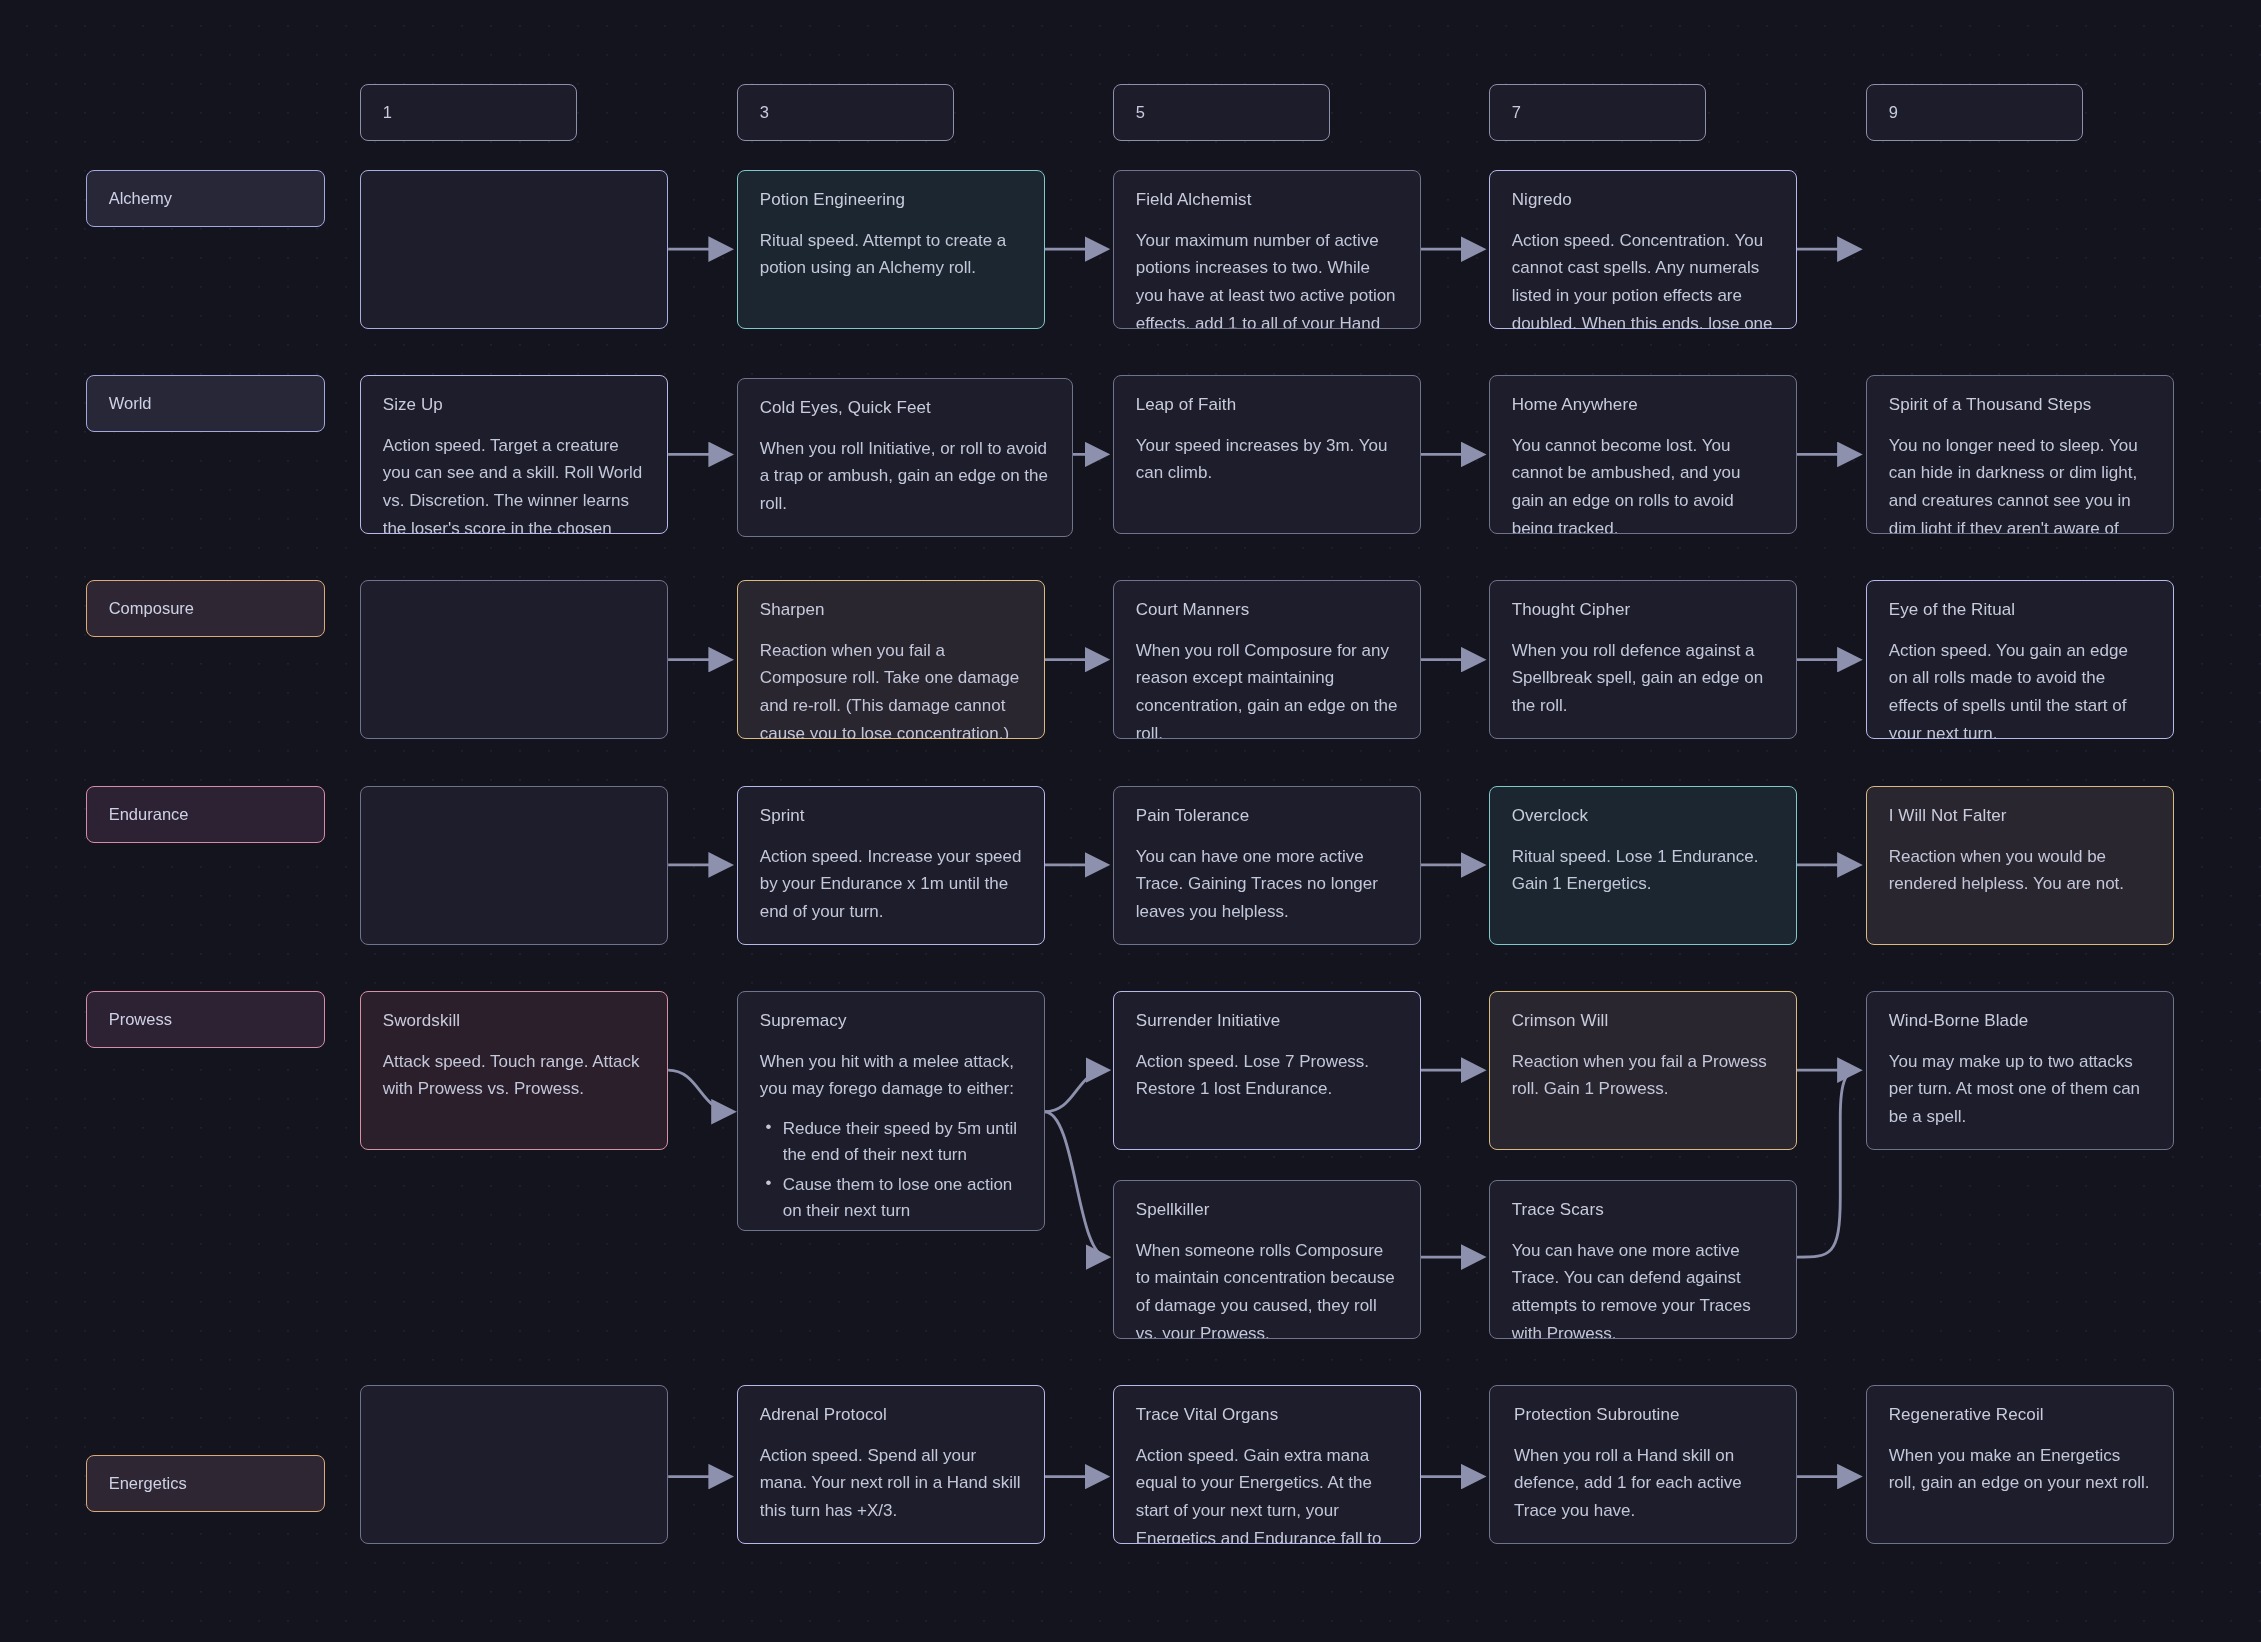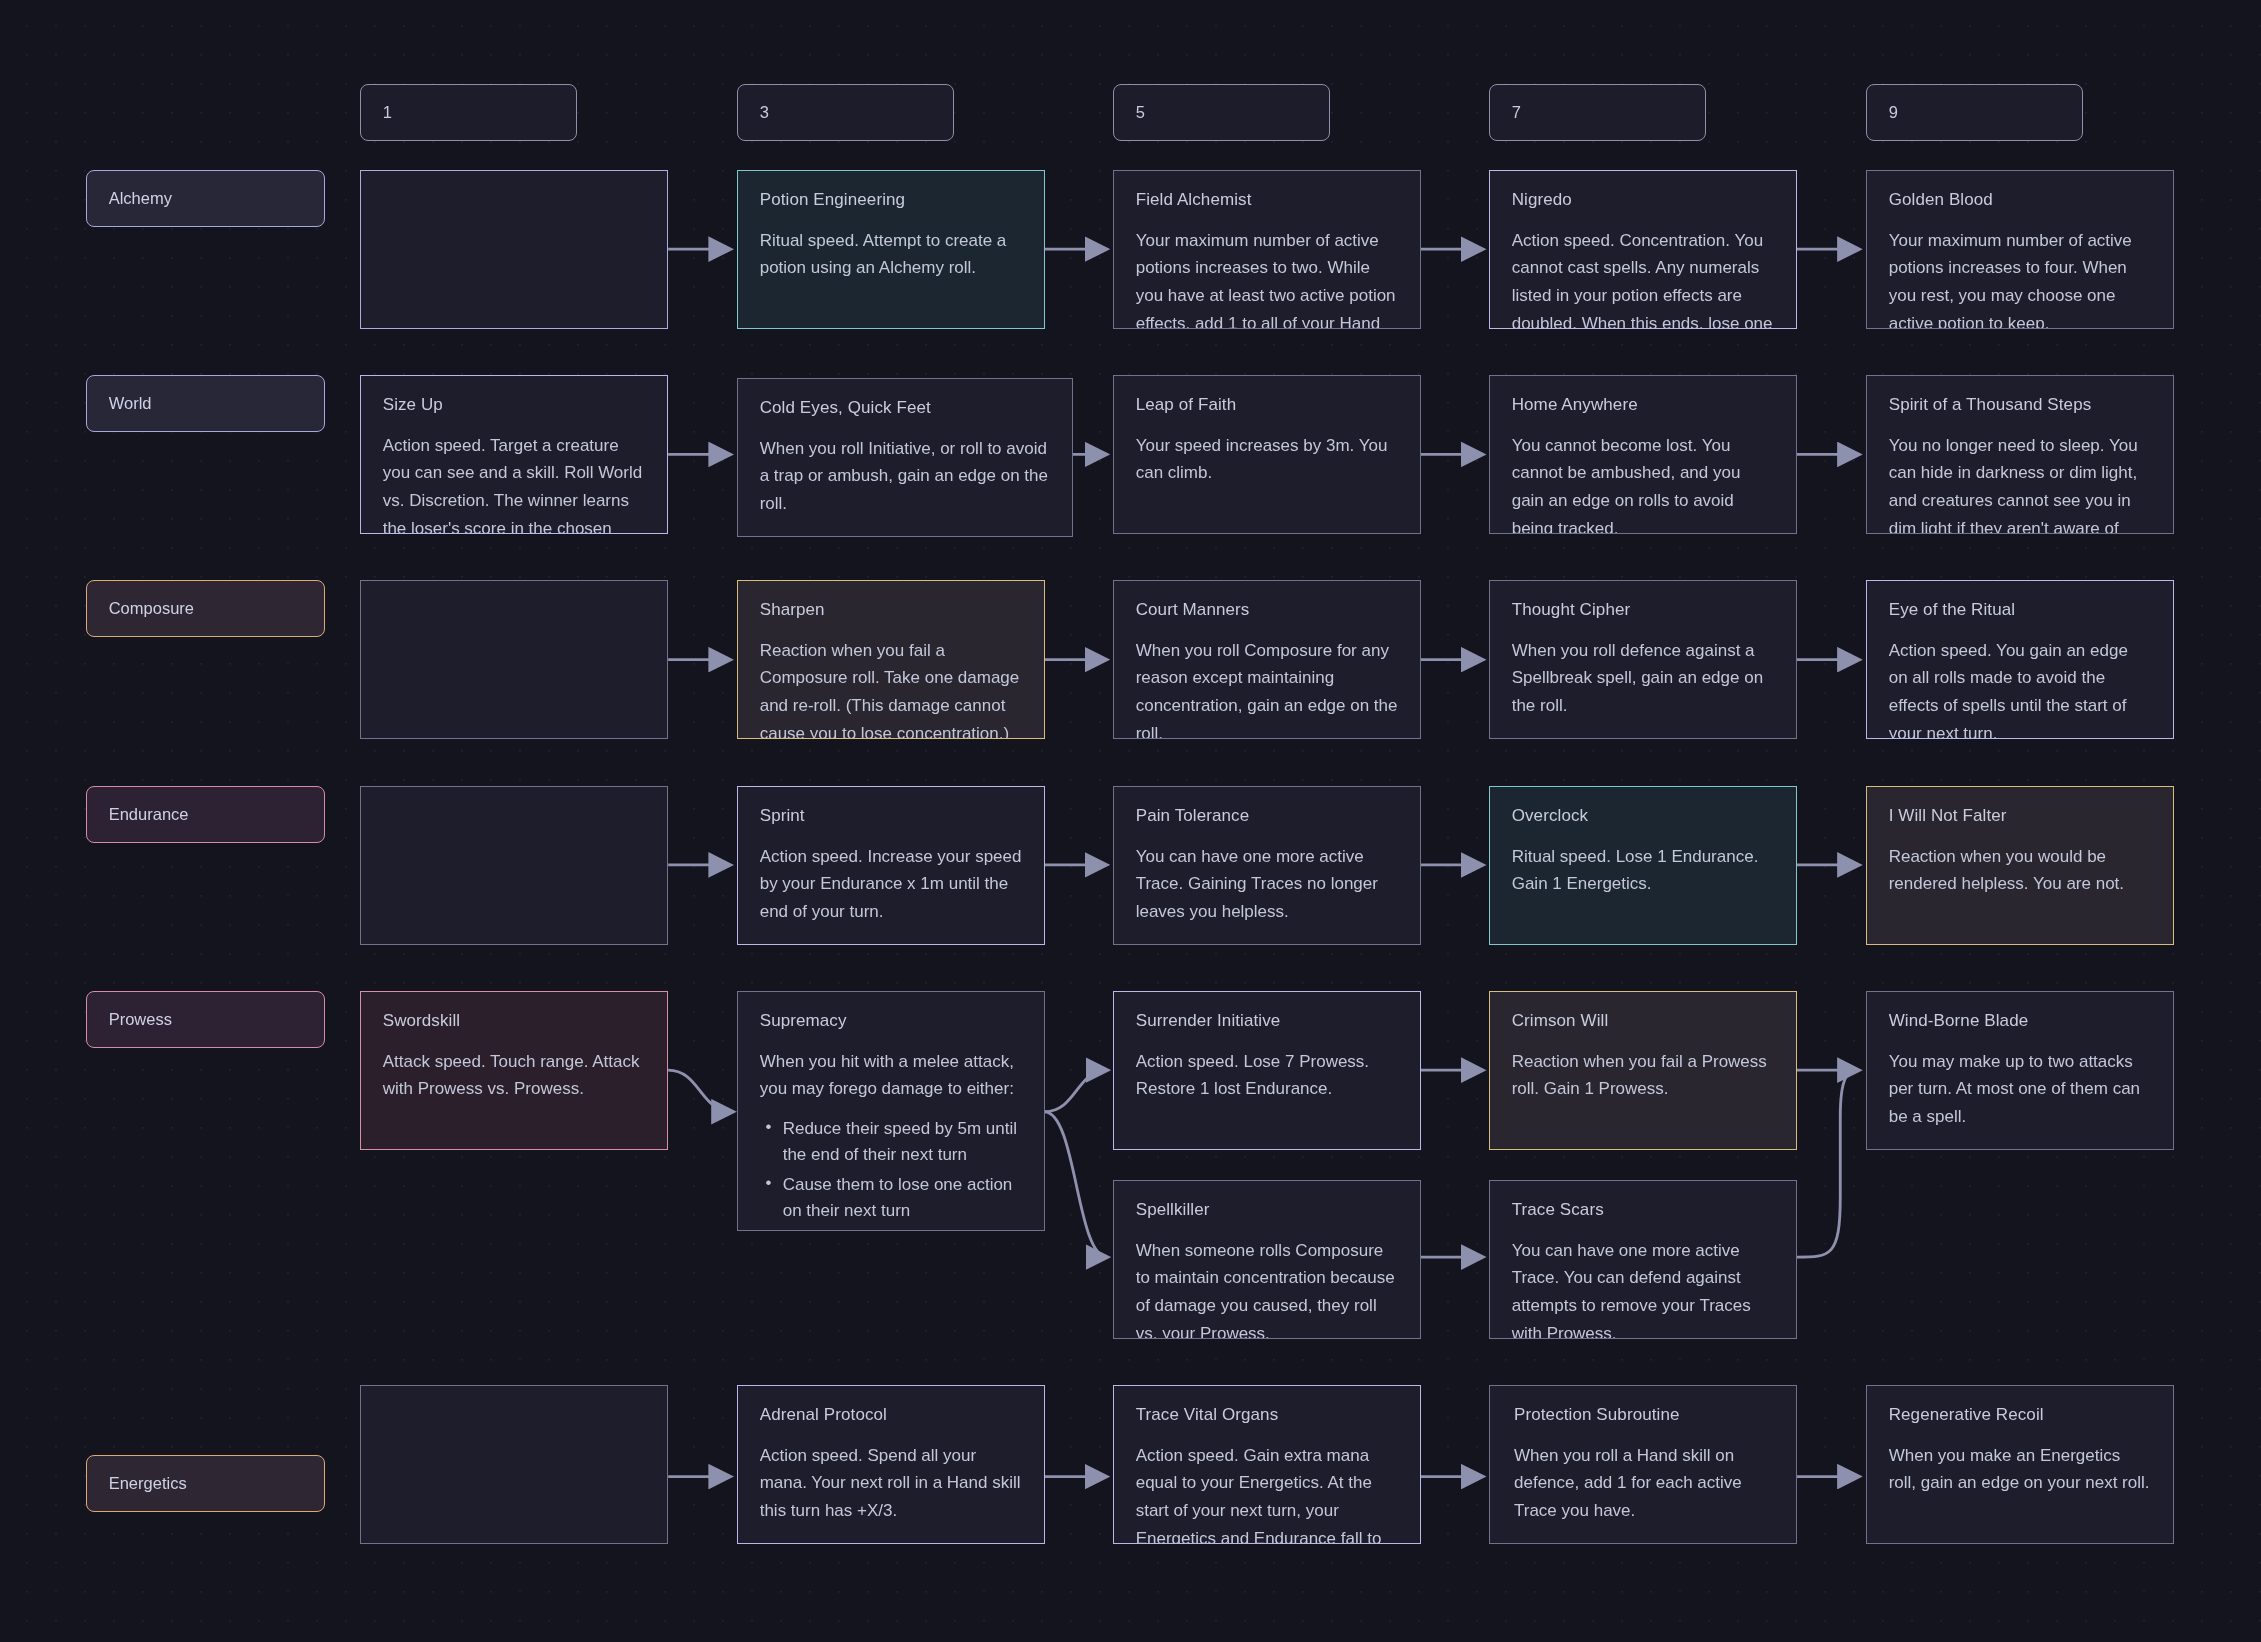--- a/index.html
+++ b/index.html
@@ -13,21 +13,21 @@
     position: relative;
     width: 2261px; height: 1642px;
     background-color: #14141f;
     background-image: radial-gradient(circle, #3a3a52 0.9px, transparent 1px);
     background-size: 29px 29px;
     background-position: 12.5px 11.4px;
   }
   
   .node {
     position: absolute;
-    border-radius: 0;
+    border-radius: 8px;
     border: 1.7px solid #8d90ab;
     background: #1d1d2b;
     padding: 19.4px 21.7px 16px 21.7px;
     overflow: hidden;
   }
   .node .title {
     font-size: 17px;
     line-height: 1.15;
     color: #c9ccdd;
     letter-spacing: 0.1px;
@@ -193,24 +193,20 @@
     <div class="body">Ritual speed. Attempt to create a potion using an Alchemy roll.</div>
   </div>
   <div class="node b-grey" style="left:1113px; top:170px; width:308px; height:159px;">
     <div class="title">Field Alchemist</div>
     <div class="body">Your maximum number of active potions increases to two. While you have at least two active potion effects, add 1 to all of your Hand skill rolls.</div>
   </div>
   <div class="node b-lav" style="left:1489px; top:170px; width:308px; height:159px;">
     <div class="title">Nigredo</div>
     <div class="body">Action speed. Concentration. You cannot cast spells. Any numerals listed in your potion effects are doubled. When this ends, lose one random active potion.</div>
   </div>
-  <div class="node b-grey" style="left:1866px; top:170px; width:308px; height:159px;">
-    <div class="title">Golden Blood</div>
-    <div class="body">Your maximum number of active potions increases to four. When you rest, you may choose one active potion to keep.</div>
-  </div>
 
   <div class="node b-lav" style="left:360px;  top:375px; width:308px; height:159px;">
     <div class="title">Size Up</div>
     <div class="body">Action speed. Target a creature you can see and a skill. Roll World vs. Discretion. The winner learns the loser's score in the chosen skill.</div>
   </div>
   <div class="node b-grey" style="left:737px; top:378px; width:336px; height:159px;">
     <div class="title">Cold Eyes, Quick Feet</div>
     <div class="body">When you roll Initiative, or roll to avoid a trap or ambush, gain an edge on the roll.</div>
   </div>
   <div class="node b-grey" style="left:1113px; top:375px; width:308px; height:159px;">

